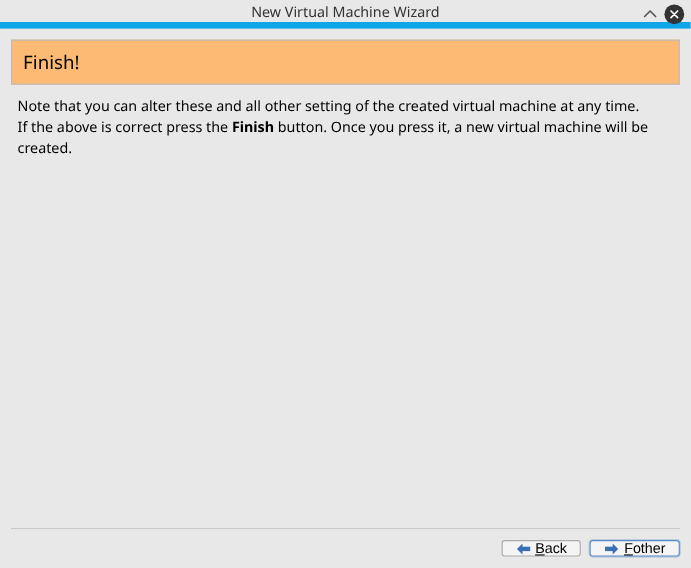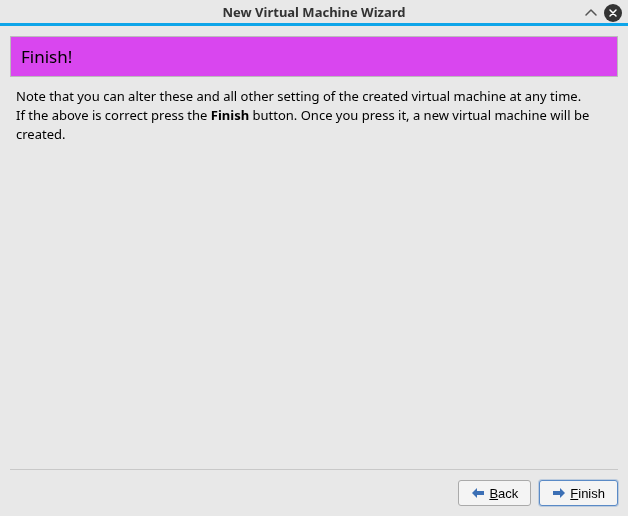--- a/index.html
+++ b/index.html
@@ -16,22 +16,21 @@
       overflow: hidden;
       color: #000;
     }
     .titlebar {
       height: 26px;
       background: #e8e8e8;
       display: flex;
       align-items: center;
       justify-content: center;
       position: relative;
-      border-bottom: 3px solid #0ea5e9;
-      font-weight: bold;
+      border-bottom: 6px solid #0ea5e9;
     }
     .titlebar-title {
       font-size: 13px;
       color: #333;
     }
     .titlebar-controls {
       position: absolute;
       right: 6px;
       top: 4px;
       display: flex;
@@ -51,21 +50,21 @@
       justify-content: center;
       cursor: pointer;
     }
     .close-btn svg {
       display: block;
     }
     .content {
       padding: 10px 10px 0 10px;
     }
     .heading-box {
-      background: #d946ef;
+      background: #fdba74;
       border: 1px solid #bbb;
       padding: 8px 10px;
       margin-bottom: 10px;
     }
     .heading-text {
       font-size: 17px;
       color: #000;
     }
     .body-text {
       padding: 0 6px;
@@ -96,21 +95,21 @@
       display: inline-flex;
       align-items: center;
       gap: 4px;
       padding: 4px 12px;
       background: #f4f4f4;
       border: 1px solid #aaa;
       border-radius: 3px;
       font-size: 13px;
       cursor: pointer;
       color: #000;
-      height: 26px;
+      height: 15px;
     }
     .btn-finish {
       border: 1px solid #5a8ac6;
       box-shadow: 0 0 0 1px rgba(90,138,198,0.3);
     }
     .btn .underline {
       text-decoration: underline;
     }
     .icon-svg {
       display: block;
@@ -158,18 +157,18 @@
         <rect x="5" y="4" width="8" height="4" fill="#3b6fb5"></rect>
       </svg>
       <span><span class="underline">B</span><span>ack</span></span>
     </button>
 
     <button class="btn btn-finish">
       <svg class="icon-svg" width="14" height="12" viewBox="0 0 14 12">
         <rect x="1" y="4" width="8" height="4" fill="#3b6fb5"></rect>
         <path d="M8 1 L13 6 L8 11 Z" fill="#3b6fb5"></path>
       </svg>
-      <span><span class="underline">F</span><span>inish</span></span>
+      <span><span class="underline">F</span><span>other</span></span>
     </button>
 
 
   </div>
 </div>
 
 </body></html>

